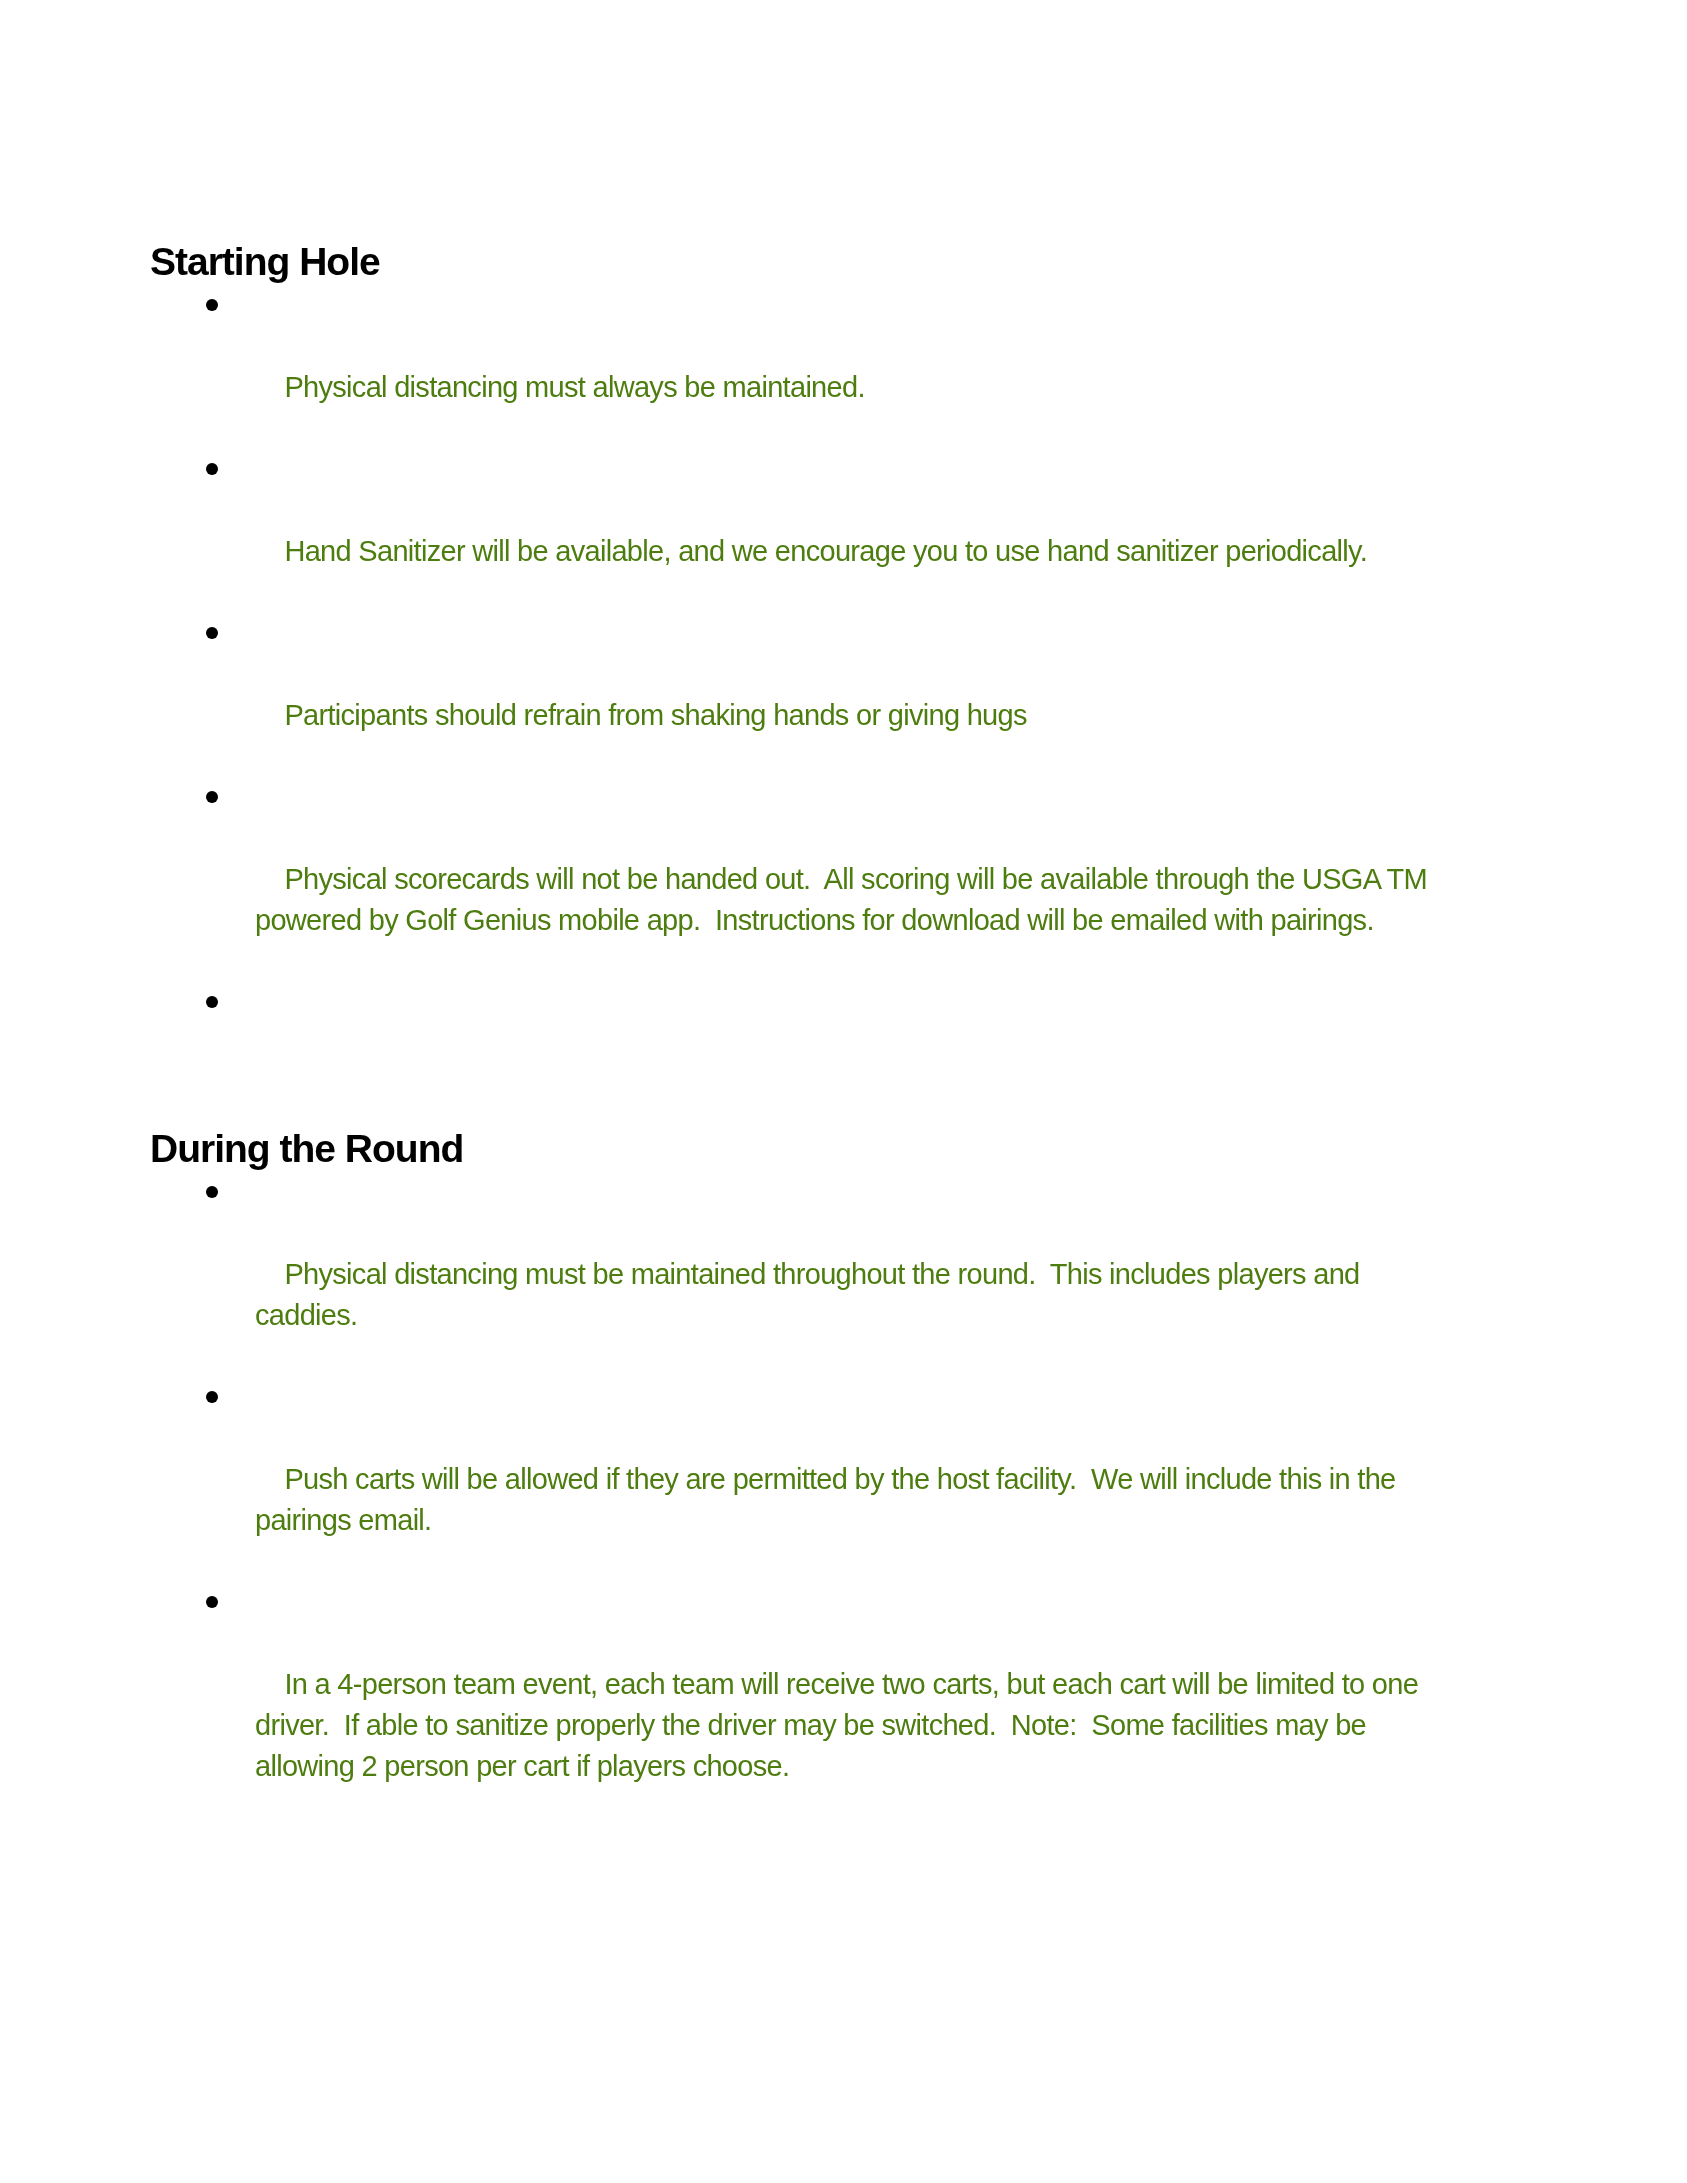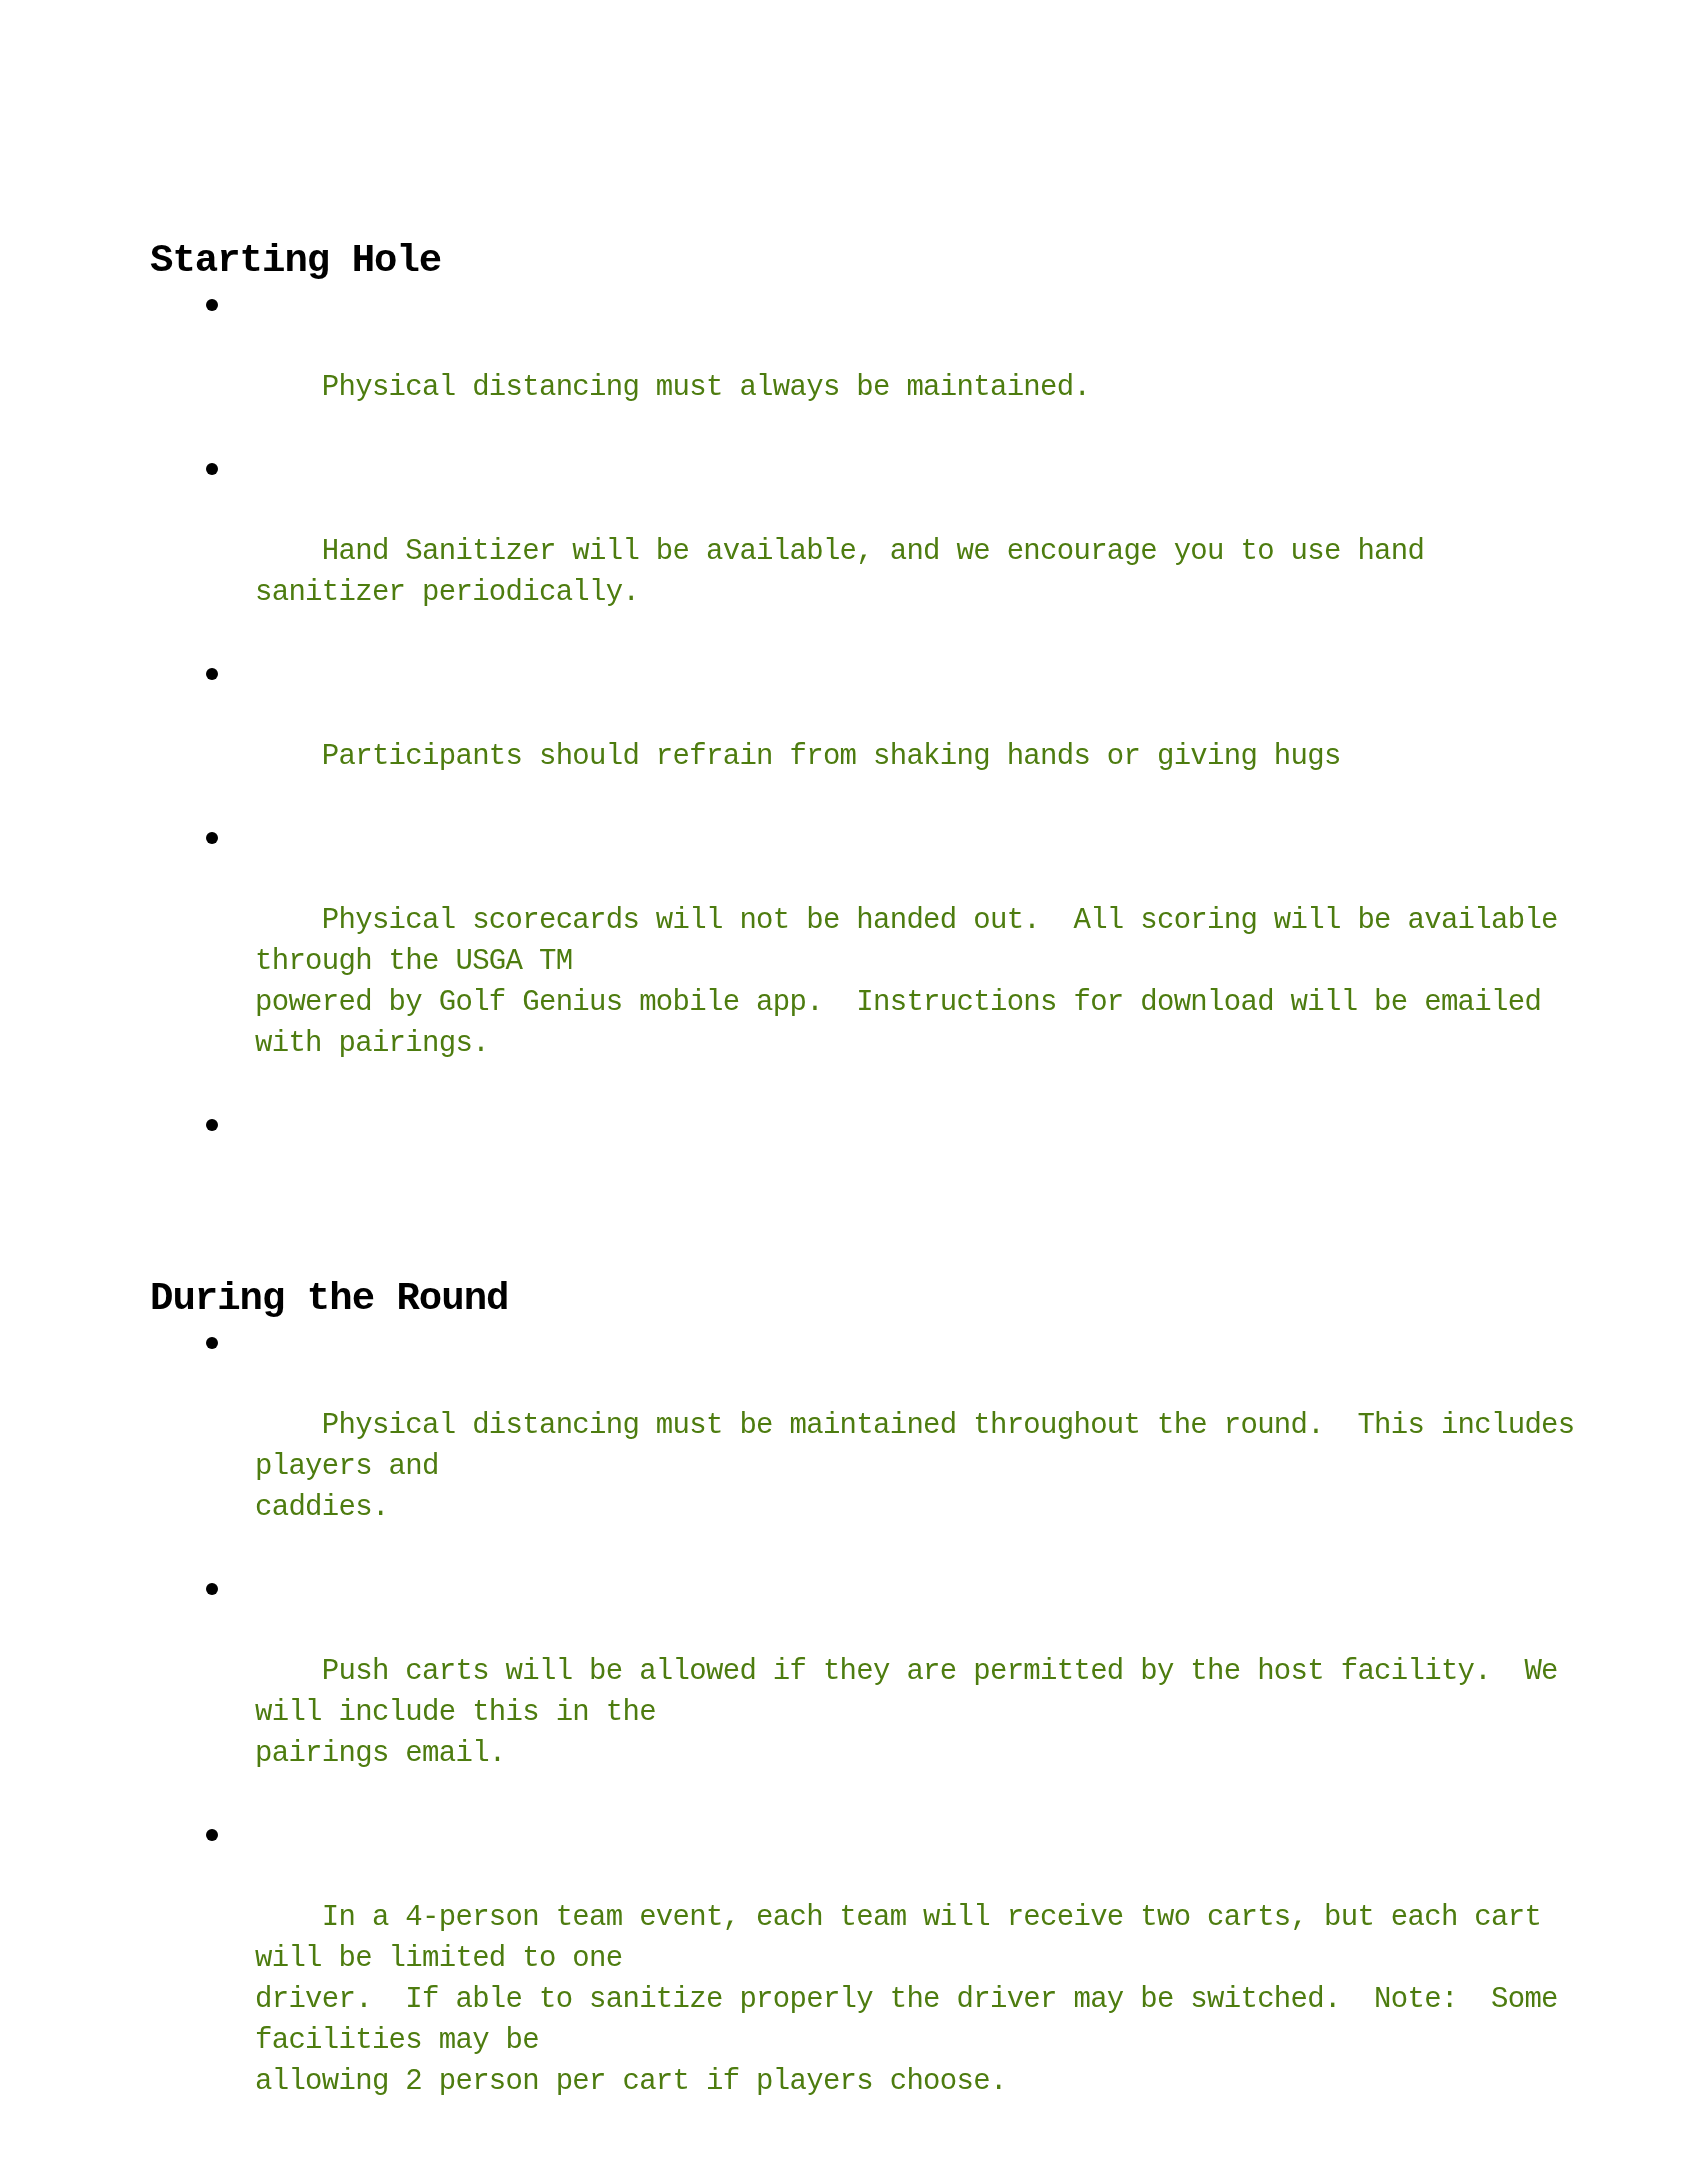--- a/index.html
+++ b/index.html
@@ -12,24 +12,23 @@
   .page {
     position: relative;
     width: 1687px;
     height: 2183px;
     background: #ffffff;
     color: #000000;
     overflow: hidden;
   }
   .content {
     padding: 238px 95px 0 150px;
-    font-family: Liberation Mono, monospace;
   }
   .doc-section { margin: 0; }
-  .doc-section + .doc-section { margin-top: 48px; }
+  .doc-section + .doc-section { margin-top: 20px; }
   .section-heading {
     font-size: 39px;
     line-height: 47px;
     font-weight: bold;
     letter-spacing: -1px;
     margin: 0;
     color: #000000;
   }
   .bullet-list {
     list-style: none;

